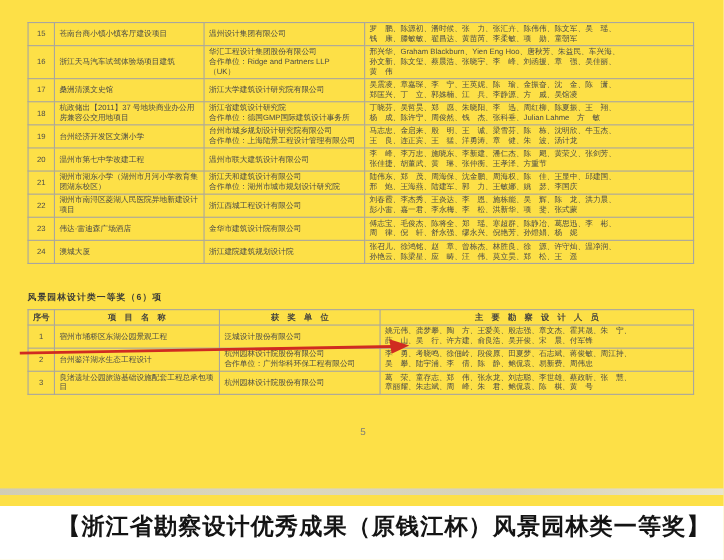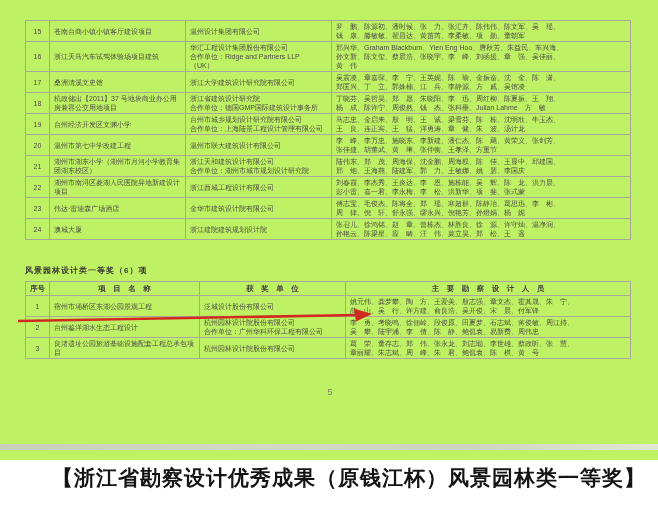--- a/index.html
+++ b/index.html
@@ -5,21 +5,21 @@
   html,body{margin:0;padding:0;}
   body{
     width:658px;height:509px;
     background:#ffffff;
     font-family:"Liberation Sans", sans-serif;
     overflow:hidden;
     position:relative;
   }
   .scan{
     position:absolute;left:0;top:0;width:658px;height:460px;
-    background:#bef264;
+    background:#fde047;
   }
   table{
     border-collapse:collapse;
     table-layout:fixed;
     font-size:7px;
     line-height:9px;
     color:#4d4c47;
   }
   td,th{
     border:1px solid #a9a69e;

